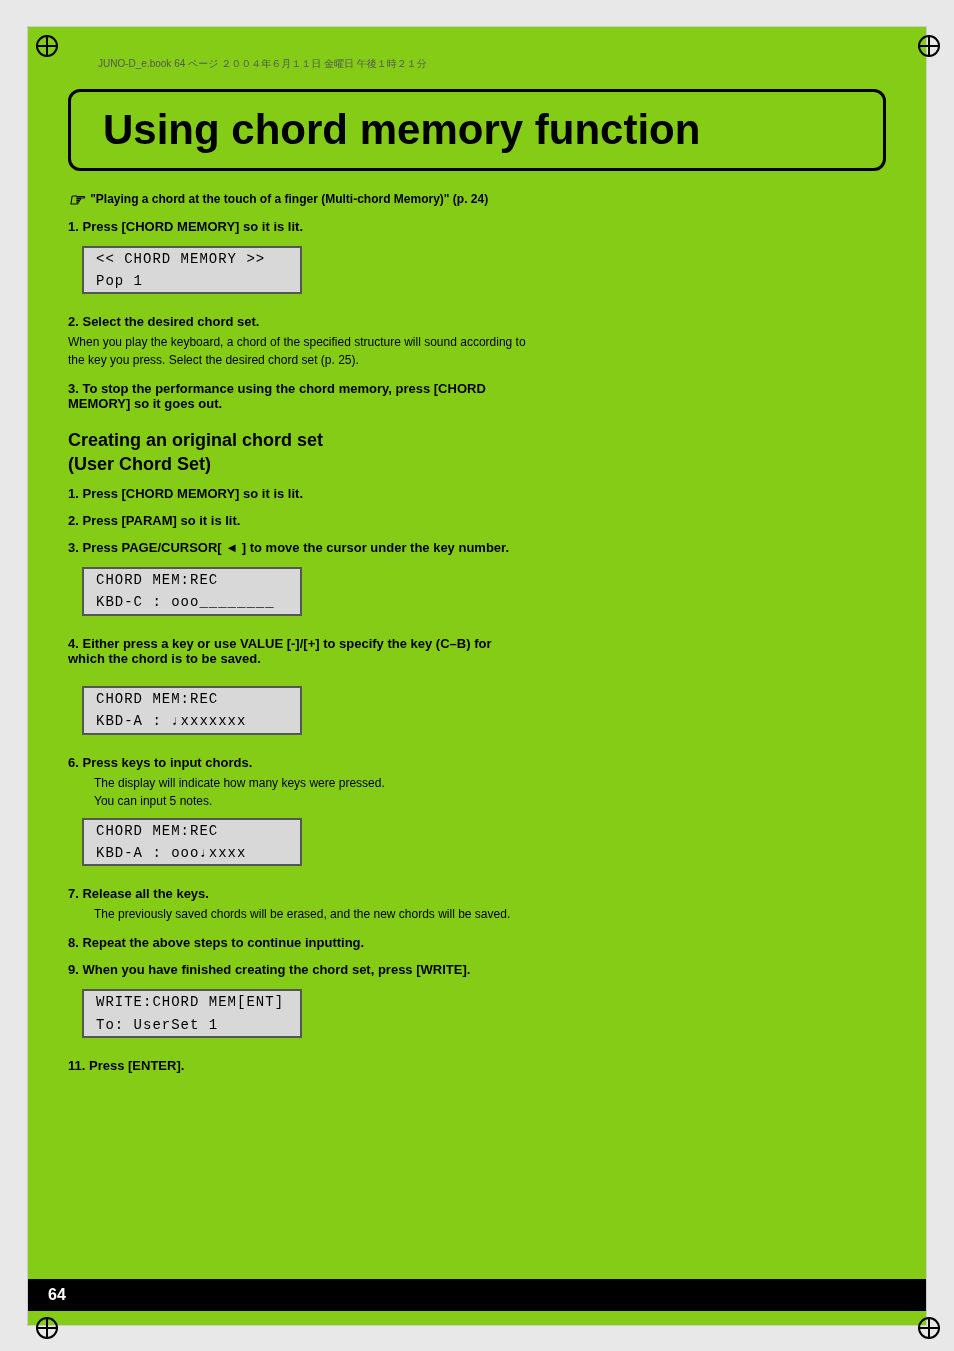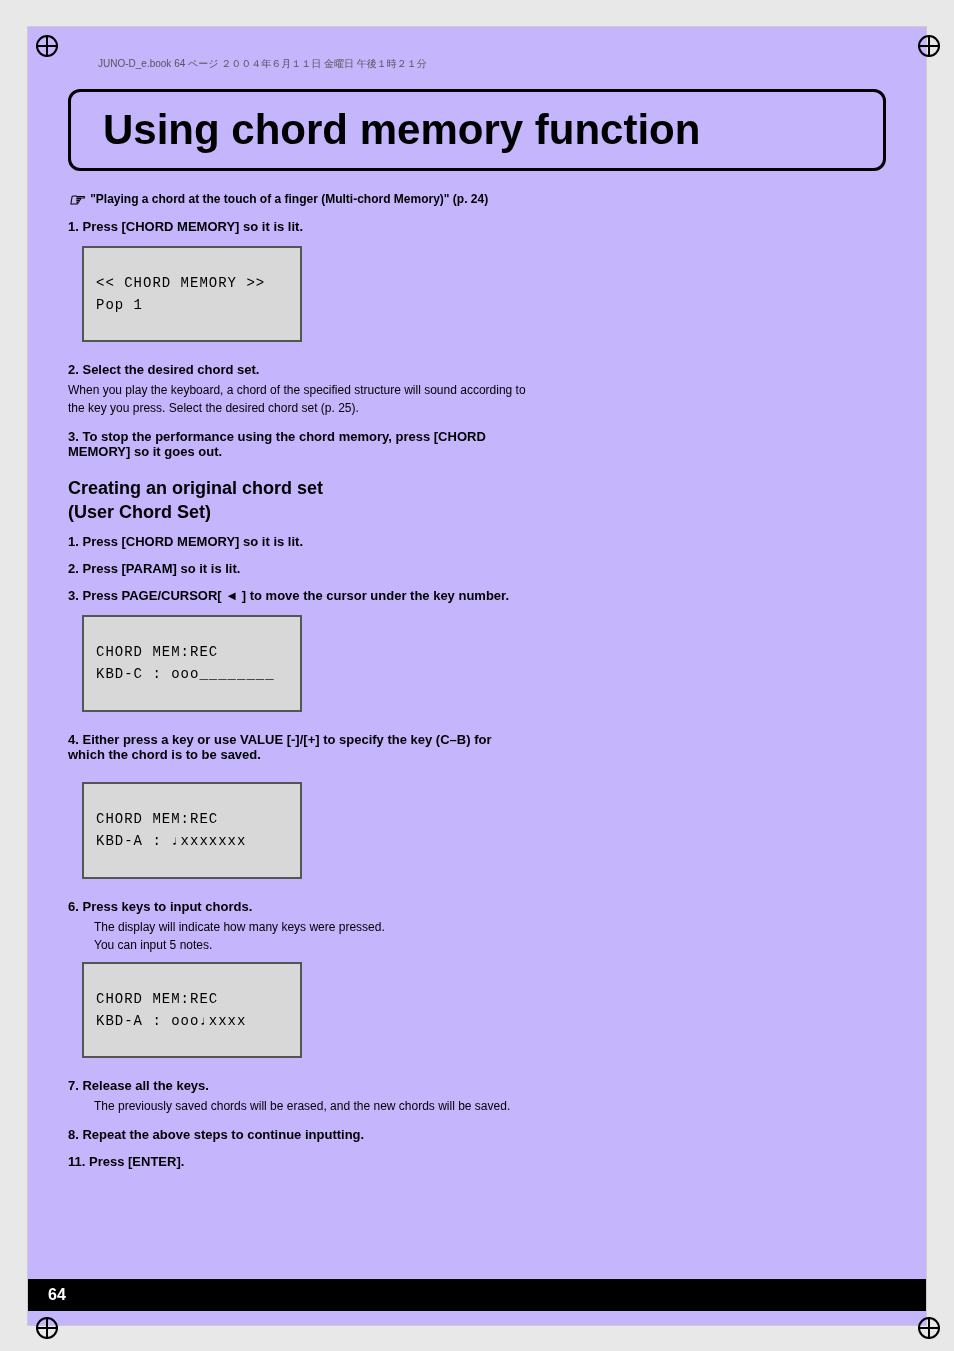--- a/index.html
+++ b/index.html
@@ -8,21 +8,21 @@
       background: #e8e8e8;
       font-family: Arial, Helvetica, sans-serif;
       width: 954px;
       min-height: 1351px;
       display: flex;
       align-items: center;
       justify-content: center;
     }
 
     .page {
-      background: #c4b5fd;
+      background: #84cc16;
       width: 900px;
       min-height: 1300px;
       padding: 30px 40px 40px 40px;
       position: relative;
       border: 1px solid #ccc;
     }
 
     .crosshair {
       position: absolute;
       width: 22px;
@@ -136,21 +136,21 @@
       font-size: 12px;
       line-height: 1.5;
       margin-left: 0;
     }
 
     .lcd-box {
       background: #d8d8d8;
       border: 2px solid #555;
       font-family: 'Courier New', Courier, monospace;
       font-size: 14px;
-      padding: 24px 12px;
+      padding: 0 12px;
       margin: 8px 0 8px 14px;
       display: inline-block;
       min-width: 220px;
       line-height: 1.6;
       color: #000;
       letter-spacing: 1px;
     }
 
     .section-heading {
       font-size: 18px;
@@ -302,20 +302,29 @@
         </div>
         <div class="step-body indent">The previously saved chords will be erased, and the new chords will be saved.</div>
       </div>
 
       <div class="step">
         <div class="step-label">
           <span class="num">8.</span>&nbsp;<span>Repeat the above steps to continue inputting.</span>
         </div>
       </div>
 
+      <div class="step">
+        <div class="step-label">
+          <span class="num">9.</span>&nbsp;<span>When you have finished creating the chord set, press [WRITE].</span>
+        </div>
+        <div class="lcd-box">
+          <span>WRITE:CHORD MEM[ENT]</span><br>
+          <span>To:        UserSet 1</span>
+        </div>
+      </div>
 
 
       <div class="step">
         <div class="step-label">
           <span class="num">11.</span>&nbsp;<span>Press [ENTER].</span>
         </div>
       </div>
 
 
     </div>

